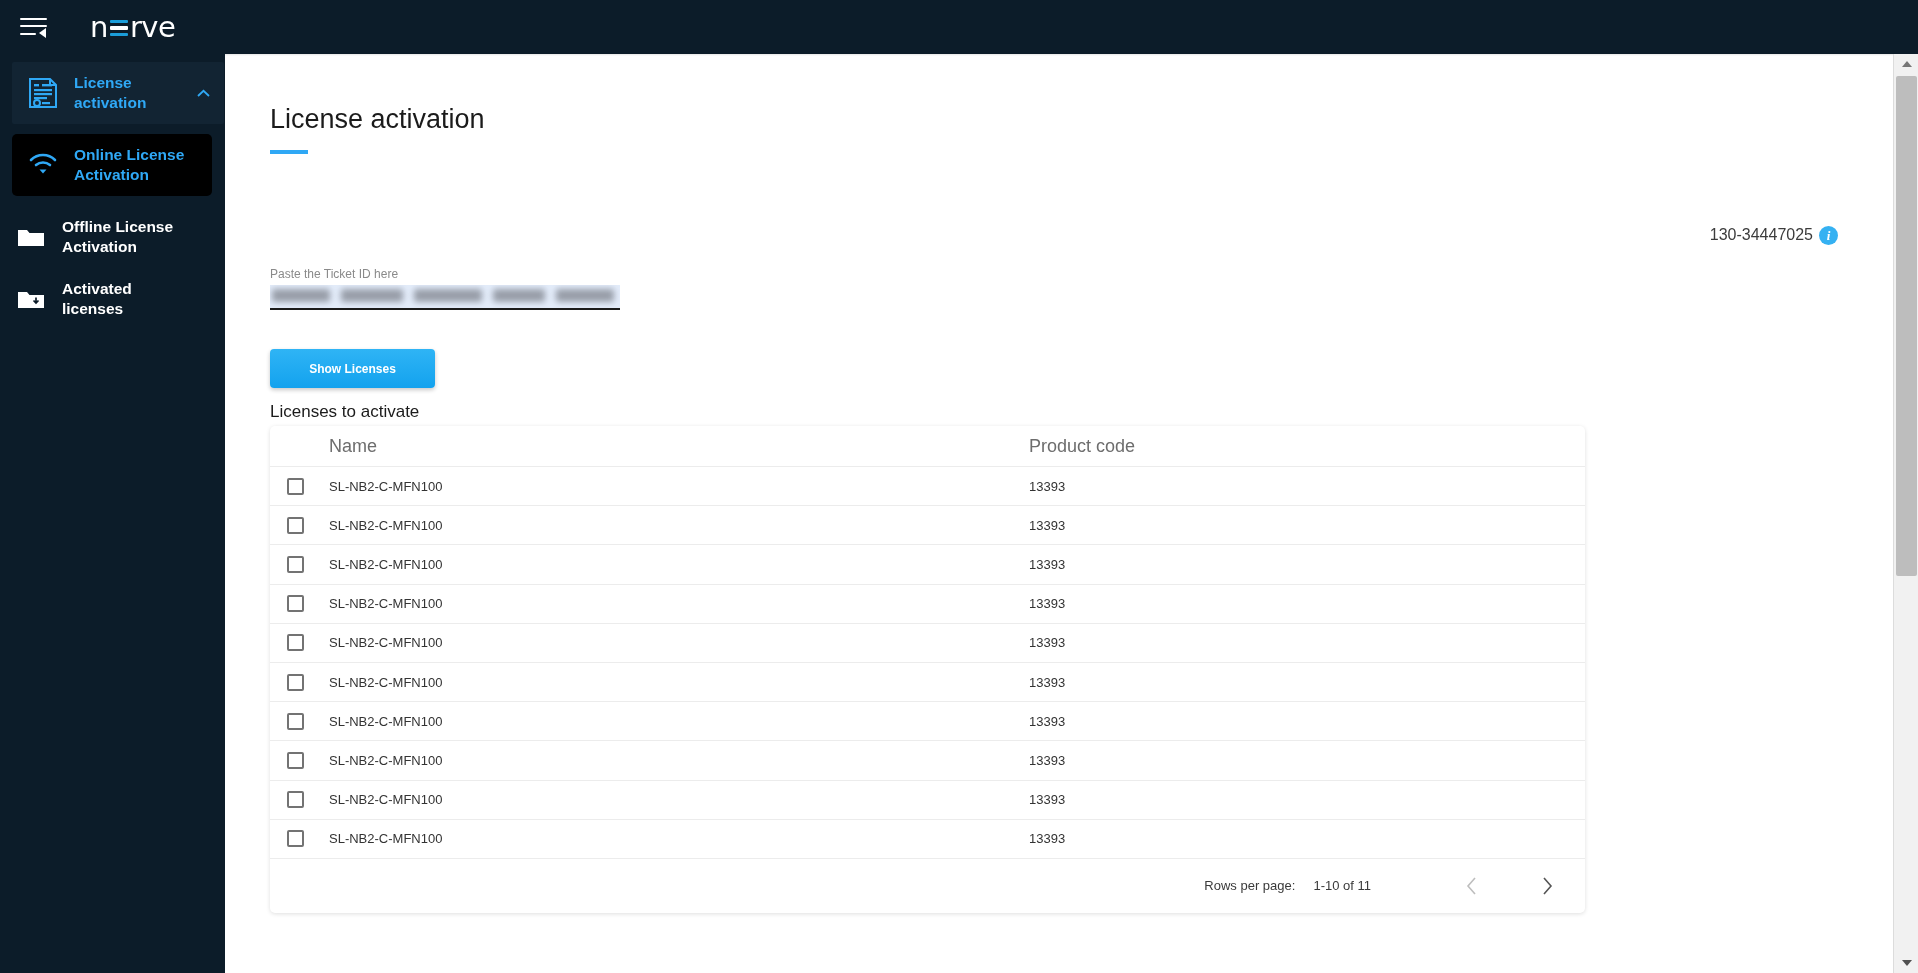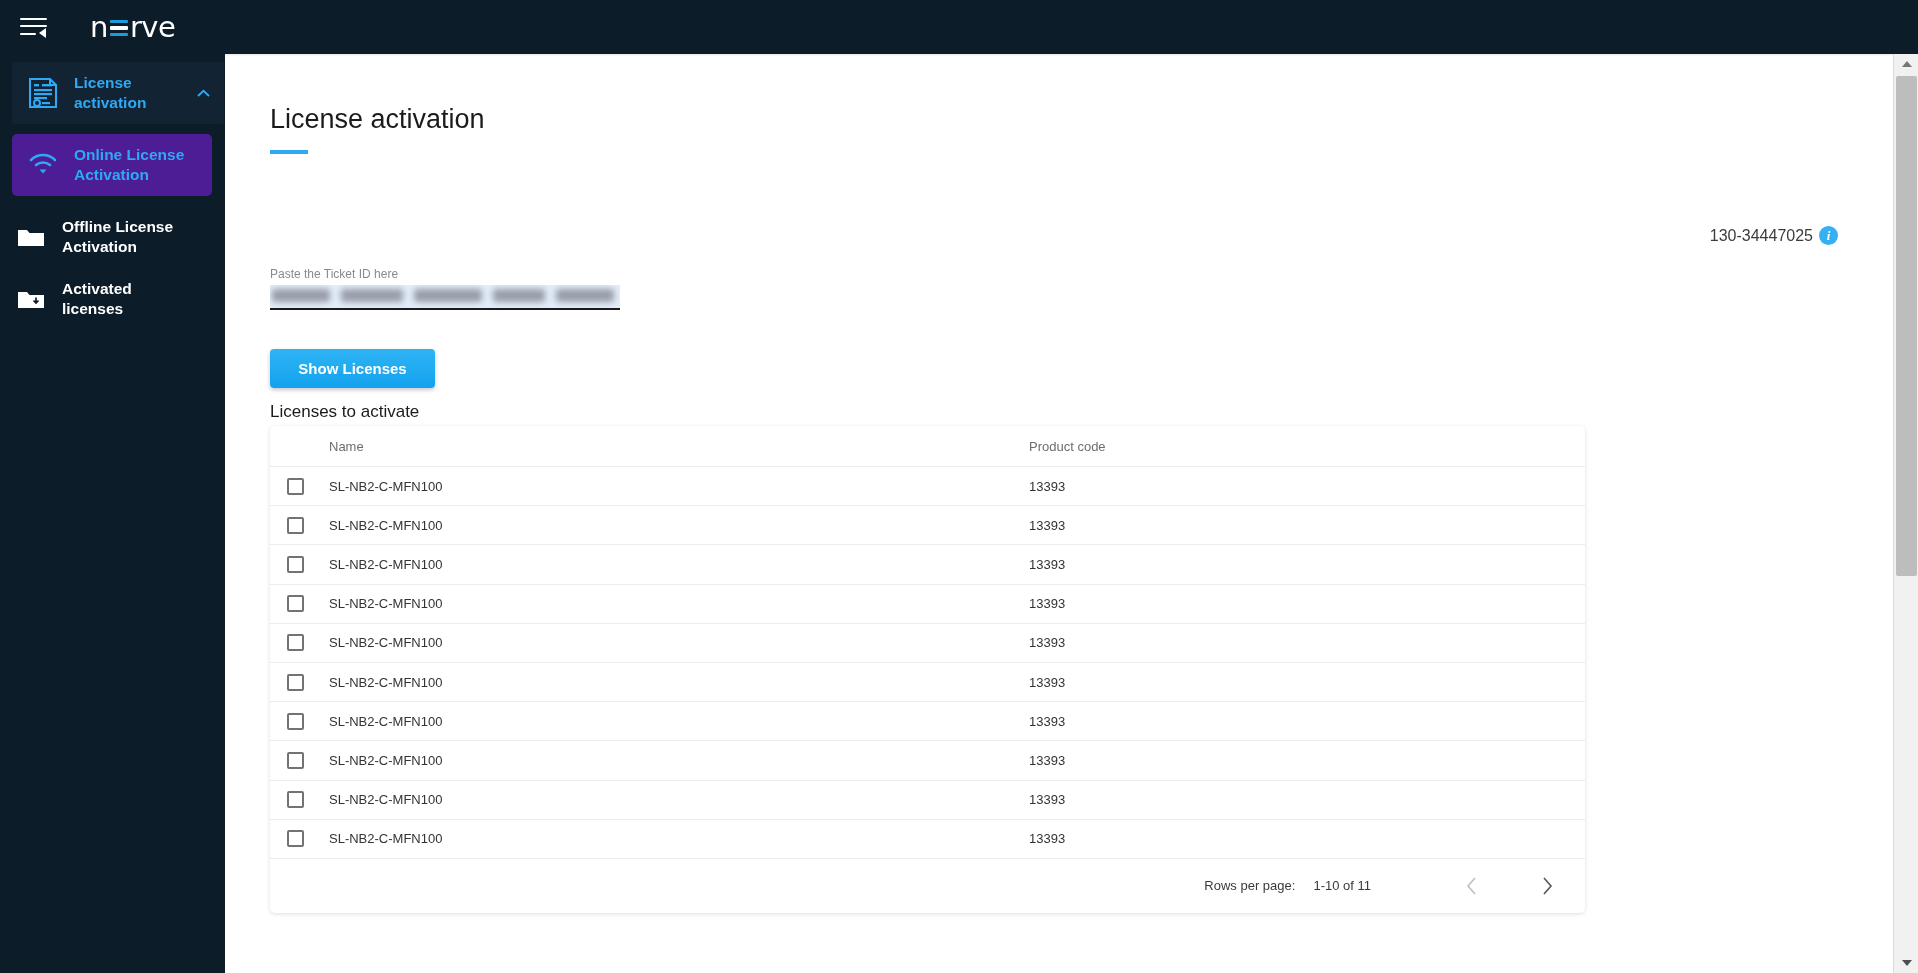--- a/index.html
+++ b/index.html
@@ -104,21 +104,21 @@
   }
   .side-item.group {
     background: #122433;
     width: 212px;
     margin: 0 0 10px 12px;
     border-radius: 2px;
     padding-left: 0;
   }
   .side-item.group .lbl { color: #2fa8f5; }
   .side-item.active {
-    background: #4c1d95;
+    background: #000000;
     width: 200px;
     margin: 0 0 10px 12px;
     border-radius: 5px;
   }
   .side-item.active .lbl { color: #2fa8f5; }
   .chev {
     position: absolute;
     right: 16px; top: 50%;
     margin-top: -4px;
     width: 11px; height: 11px;
@@ -145,21 +145,20 @@
     position: absolute;
     top: 96px; left: 45px;
     width: 38px; height: 4px;
     background: #2fa8f5;
   }
 
   .serial {
     position: absolute;
     top: 172px; right: 55px;
     display: flex;
-    align-items: center;
     gap: 6px;
     font-size: 16px;
     color: #3c3c3c;
   }
   .info-icon {
     width: 19px; height: 19px;
     border-radius: 50%;
     background: #35b1f2;
     color: #ffffff;
     font-size: 13px;
@@ -206,21 +205,21 @@
   }
 
   .show-btn {
     position: absolute;
     top: 295px; left: 45px;
     width: 165px; height: 39px;
     border: none;
     border-radius: 4px;
     background: linear-gradient(180deg, #2fb4f5 0%, #13a2ee 100%);
     color: #ffffff;
-    font-size: 15px;
+    font-size: 12px;
     font-weight: bold;
     font-family: "Liberation Sans", sans-serif;
     cursor: pointer;
     box-shadow: 0 2px 4px rgba(0,0,0,0.22);
   }
 
   .table-caption {
     position: absolute;
     top: 348px; left: 45px;
     width: 1315px;
@@ -243,21 +242,21 @@
     align-items: center;
     height: 39.2px;
     border-bottom: 1px solid #ececec;
     padding-left: 17px;
   }
   .thead { height: 41px; }
   .col-check { width: 42px; min-width: 42px; display: flex; align-items: center; }
   .col-name  { width: 700px; min-width: 700px; }
   .col-code  { flex: 1; }
   .thead .col-name, .thead .col-code {
-    font-size: 13px;
+    font-size: 18px;
     color: #6d6d6d;
   }
   .trow .col-name, .trow .col-code {
     font-size: 13px;
     color: #333333;
   }
   .cbox {
     width: 17px; height: 17px;
     border: 2px solid #737373;
     border-radius: 2px;

